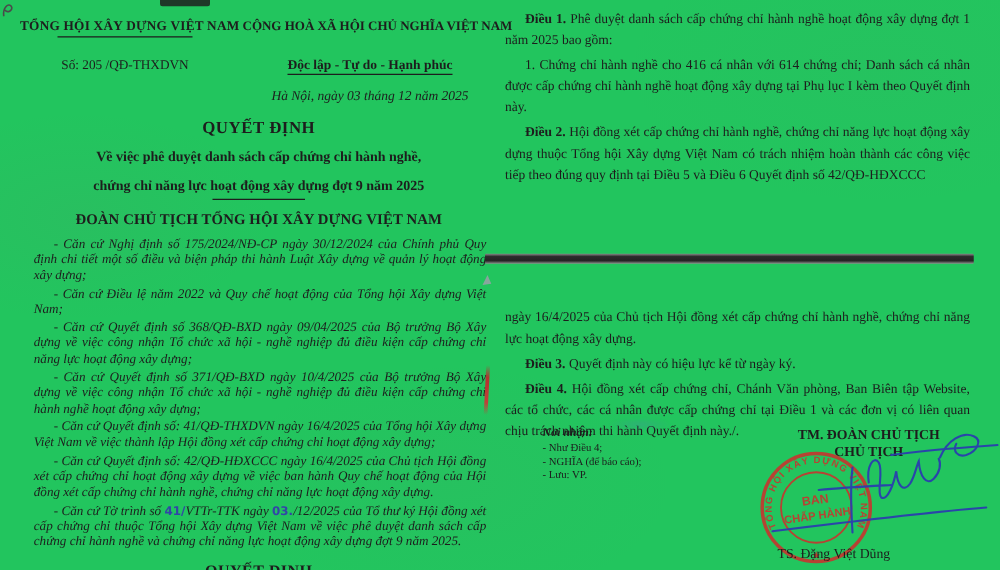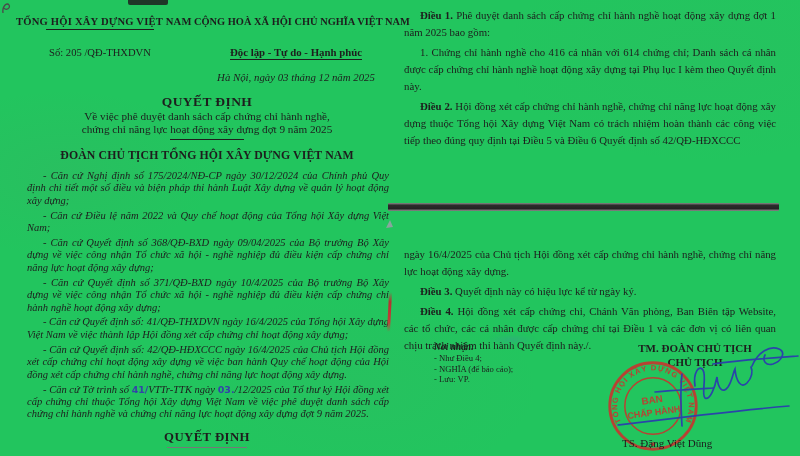--- a/index.html
+++ b/index.html
@@ -23,21 +23,21 @@
   .hdr-cell-l{width:168px;text-align:center;}
   .hdr-cell-r{width:204px;margin-left:auto;text-align:center;}
   .org-header{font-weight:bold;font-size:10.6px;letter-spacing:.2px;white-space:nowrap;}
   .org-underline{width:108px;height:0;border-bottom:1.3px solid #1d1d1d;margin:2px auto 0;}
   .doc-number{font-size:10.6px;margin-top:17px;white-space:nowrap;}
   .nat-header{font-weight:bold;font-size:10.4px;white-space:nowrap;}
   .motto{font-weight:bold;font-size:10.8px;display:inline-block;border-bottom:1.3px solid #1d1d1d;
     padding-bottom:1px;margin-top:19px;white-space:nowrap;}
   .date-line{font-style:italic;font-size:10.8px;margin-top:11px;white-space:nowrap;}
   .doc-title{font-weight:bold;font-size:13.5px;text-align:center;margin-top:11px;letter-spacing:.4px;}
-  .doc-subtitle{font-weight:normal;font-size:11.2px;text-align:center;line-height:13px;}
+  .doc-subtitle{font-weight:bold;font-size:11.2px;text-align:center;line-height:13px;margin-top:10px;}
   .subtitle-underline{width:74px;height:0;border-bottom:1.5px solid #1d1d1d;margin:3px auto 0;}
   .issuer-heading{font-weight:bold;font-size:11.8px;text-align:center;margin-top:8px;letter-spacing:.1px;white-space:nowrap;}
   .recitals{margin-top:7px;padding:0 9px 0 11px;}
   .recital{font-style:italic;font-size:10.5px;line-height:12.4px;text-align:justify;
     text-indent:16px;margin:2.5px 0;}
   .hand{font-style:normal;font-weight:bold;color:#3344a8;
     font-family:"DejaVu Sans","Liberation Sans",sans-serif;font-size:9.5px;}
   .decision-heading{font-weight:bold;font-size:12.8px;text-align:center;margin-top:9px;letter-spacing:.4px;}
   .decision-underline{width:80px;height:0;border-bottom:1px solid #777;margin:2px auto 0;}
 

